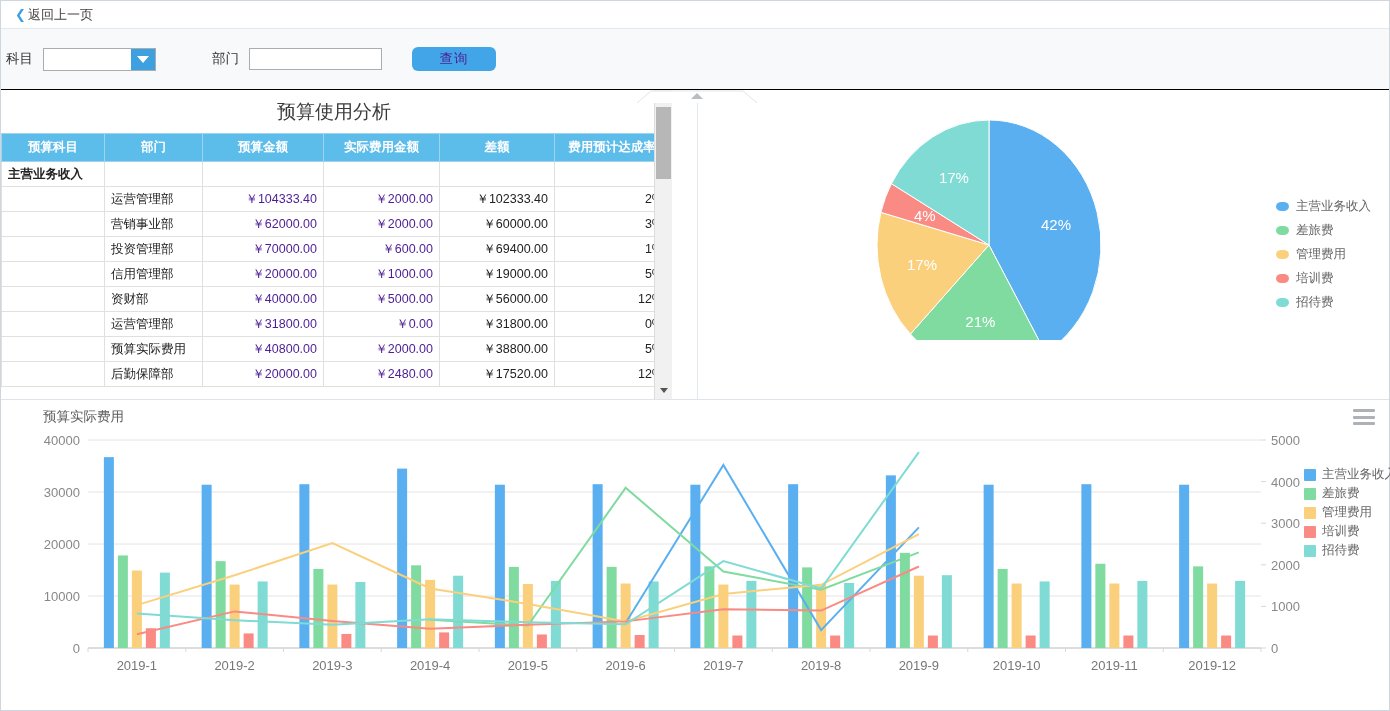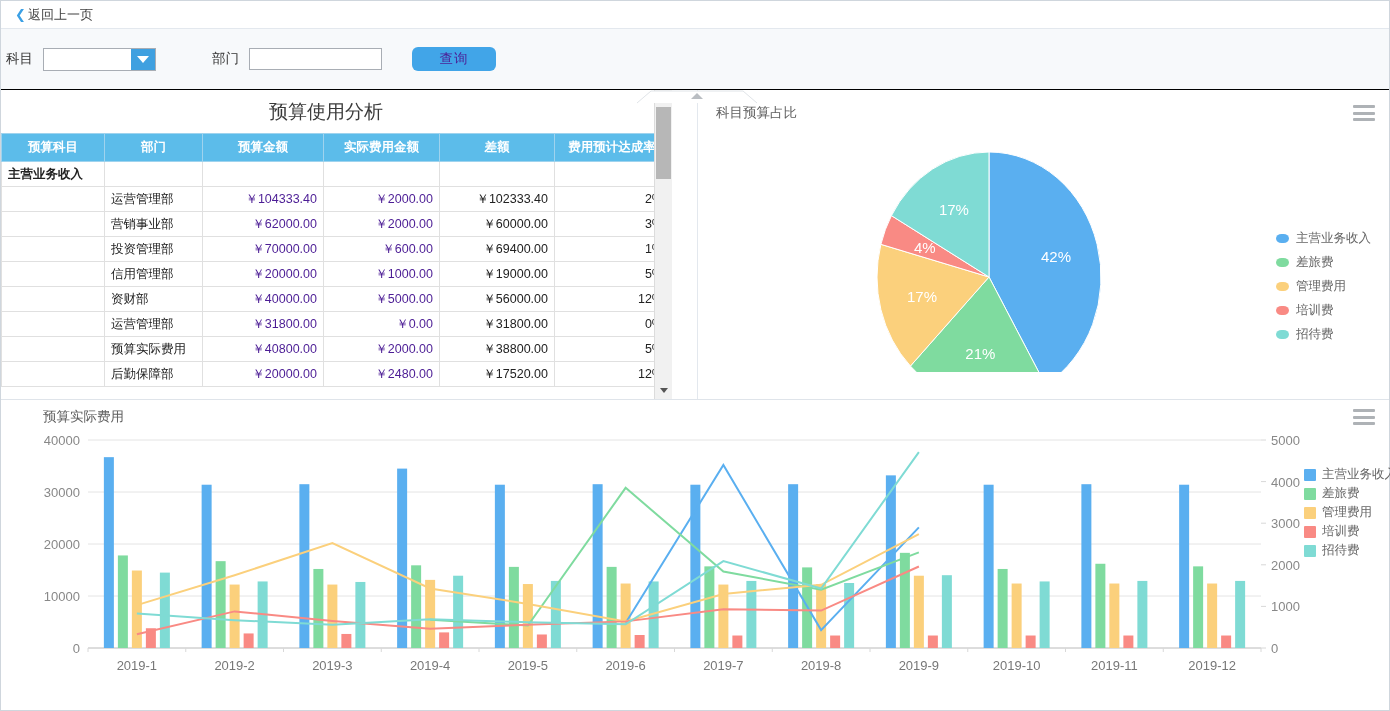--- a/index.html
+++ b/index.html
@@ -33,21 +33,21 @@
     font-family:inherit;font-size:13.5px;cursor:pointer;letter-spacing:1px;
   }
 
   
   .splitter{position:absolute;left:634px;top:89px;width:124px;height:14px;z-index:40;}
   .splitter svg{display:block;}
 
   
   .upper{position:relative;height:309px;display:flex;background:#fff;border-bottom:1px solid #dfe4ea;}
   .tablepanel{position:relative;width:697px;height:309px;box-sizing:border-box;border-right:1px solid #e3e8ee;}
-  .tabletitle{text-align:center;font-size:19px;color:#3a3a3a;padding:9px 0 8px 0;width:650px;}
+  .tabletitle{text-align:center;font-size:19px;color:#3a3a3a;padding:9px 0 8px 8px;width:650px;}
   table.grid{border-collapse:collapse;width:650px;table-layout:fixed;font-size:12.5px;}
   table.grid th{
     background:#5cbcea;color:#fff;font-weight:bold;font-size:12.5px;height:25px;
     border:1px solid #9fd3ee;text-align:center;
   }
   table.grid td{height:24px;border:1px solid #e0e0e0;padding:0 6px;color:#222;font-size:12.5px;white-space:nowrap;}
   td.c-num{text-align:right;}
   td.c-left{text-align:left;}
   .lnk{color:#4c1d95;cursor:pointer;}
   tr.grouprow td{font-weight:bold;}
@@ -213,28 +213,20 @@
         <div class="thumb"></div>
         <div class="dnwrap">
             <div class="arw dn">
               <i></i>
             </div>
           </div>
       </div>
     </div>
 
     <div class="piepanel">
-      <div class="panelhead">
-        <div class="panel-title">科目预算占比</div>
-        <div class="burger">
-            <span></span>
-            <span></span>
-            <span></span>
-          </div>
-      </div>
       <div class="piearea">
         <svg id="piesvg" width="690" height="250" viewBox="0 0 690 250">
             <path d="M291,155 L291,30 A112,125 0 0,1 347.5020807062476,262.9277131120829 Z" fill="#5aaff0" stroke="#ffffff" stroke-width="1"></path>
             <text x="358.02707833919214" y="139.7475509510033" text-anchor="middle" fill="#ffffff" font-size="15" font-family="&quot;Liberation Sans&quot;, sans-serif">42%</text>
             <path d="M291,155 L347.5020807062476,262.9277131120829 A112,125 0 0,1 212.42227392170503,244.07299551843838 Z" fill="#7fdb9f" stroke="#ffffff" stroke-width="1"></path>
             <text x="282.38258261853525" y="236.90091510815392" text-anchor="middle" fill="#ffffff" font-size="15" font-family="&quot;Liberation Sans&quot;, sans-serif">21%</text>
             <path d="M291,155 L212.42227392170503,244.07299551843838 A112,125 0 0,1 182.89180913033522,122.33475959839244 Z" fill="#fbd07c" stroke="#ffffff" stroke-width="1"></path>
             <text x="223.97292166080783" y="180.2524490489967" text-anchor="middle" fill="#ffffff" font-size="15" font-family="&quot;Liberation Sans&quot;, sans-serif">17%</text>
             <path d="M291,155 L182.89180913033522,122.33475959839244 A112,125 0 0,1 193.42975429280554,93.62573987833474 Z" fill="#f98a84" stroke="#ffffff" stroke-width="1"></path>
             <text x="226.74296961473874" y="130.6206487023706" text-anchor="middle" fill="#ffffff" font-size="15" font-family="&quot;Liberation Sans&quot;, sans-serif">4%</text>

